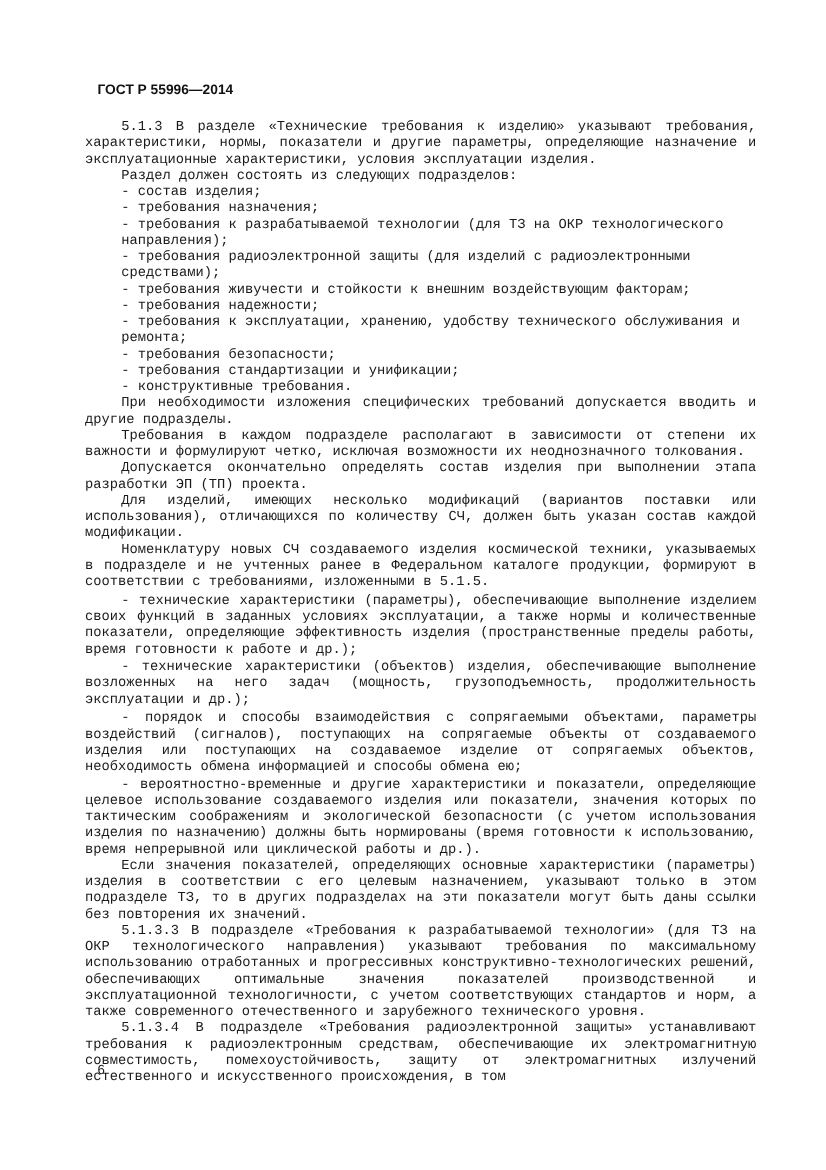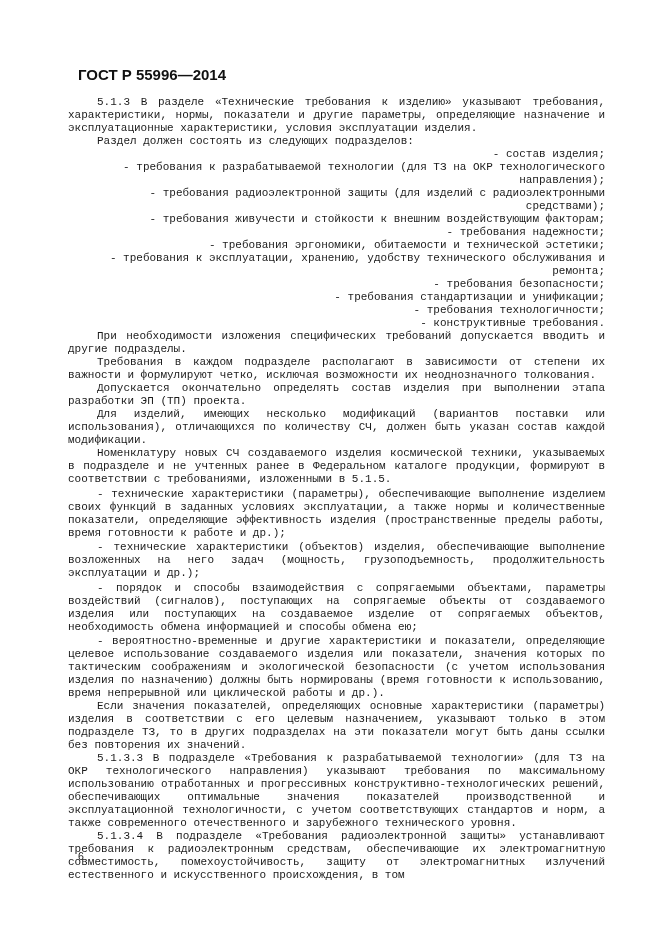--- a/index.html
+++ b/index.html
@@ -2,57 +2,56 @@
 <html><head>
 <meta charset="utf-8">
 <style>
   html, body { margin: 0; padding: 0; background: #ffffff; }
   body { width: 661px; height: 936px; position: relative; overflow: hidden; }
   .page {
     position: absolute; left: 0; top: 0; width: 661px; height: 936px; background: #ffffff;
   }
   .header {
     position: absolute; left: 78px; top: 66px;
-    font-family: "Liberation Sans", sans-serif; font-weight: bold; font-size: 15px;
+    font-family: "Liberation Sans", sans-serif; font-weight: bold; font-size: 11px;
     color: #111;
   }
   .body {
     position: absolute; left: 68px; top: 96px; width: 537px;
     font-family: Liberation Mono, monospace; font-size: 11px; line-height: 13px;
     color: #1a1a1a;
   }
   .body p { margin: 0; text-align: justify; text-indent: 29px; }
-  .body ul { margin: 0; padding: 0; list-style: none; text-align: right; }
+  .body ul { margin: 0; padding: 0; list-style: none; }
   .body ul li { margin: 0; padding-left: 29px; }
   .body .bullet-p { margin-top: 1.5px; }
   .pagenum {
     position: absolute; left: 78px; top: 850px;
     font-family: "Liberation Sans", sans-serif; font-size: 10.6px; color: #1a1a1a;
   }
 </style>
 </head>
 <body>
 
 <div class="page">
   <div class="header">ГОСТ Р 55996—2014</div>
 
   <div class="body">
     <p>5.1.3  В разделе «Технические требования к изделию» указывают требования, характеристики, нормы, показатели и другие параметры, определяющие назначение и эксплуатационные характеристики, условия эксплуатации изделия.</p>
     <p>Раздел должен состоять из следующих подразделов:</p>
     <ul>
       <li>- состав изделия;</li>
+      <li>- требования назначения;</li>
       <li>- требования к разрабатываемой технологии (для ТЗ на ОКР технологического направления);</li>
       <li>- требования радиоэлектронной защиты (для изделий с радиоэлектронными средствами);</li>
       <li>- требования живучести и стойкости к внешним воздействующим факторам;</li>
       <li>- требования надежности;</li>
-      <li>- требования эргономики, обитаемости и технической эстетики;</li>
       <li>- требования к эксплуатации, хранению, удобству технического обслуживания и ремонта;</li>
       <li>- требования безопасности;</li>
       <li>- требования стандартизации и унификации;</li>
-      <li>- требования технологичности;</li>
       <li>- конструктивные требования.</li>
     </ul>
     <p>При необходимости изложения специфических требований допускается вводить и другие подразделы.</p>
     <p>Требования в каждом подразделе располагают в зависимости от степени их важности и формулируют четко, исключая возможности их неоднозначного толкования.</p>
 
     <p>Допускается окончательно определять состав изделия при выполнении этапа разработки ЭП (ТП) проекта.</p>
     <p>Для изделий, имеющих несколько модификаций (вариантов поставки или использования), отличающихся по количеству СЧ, должен быть указан состав каждой модификации.</p>
     <p>Номенклатуру новых СЧ создаваемого изделия космической техники, указываемых в подразделе и не учтенных ранее в Федеральном каталоге продукции, формируют в соответствии с требованиями, изложенными в 5.1.5.</p>
 
     <p class="bullet-p">- технические характеристики (параметры), обеспечивающие выполнение изделием своих функций в заданных условиях эксплуатации, а также нормы и количественные показатели, определяющие эффективность изделия (пространственные пределы работы, время готовности к работе и др.);</p>

